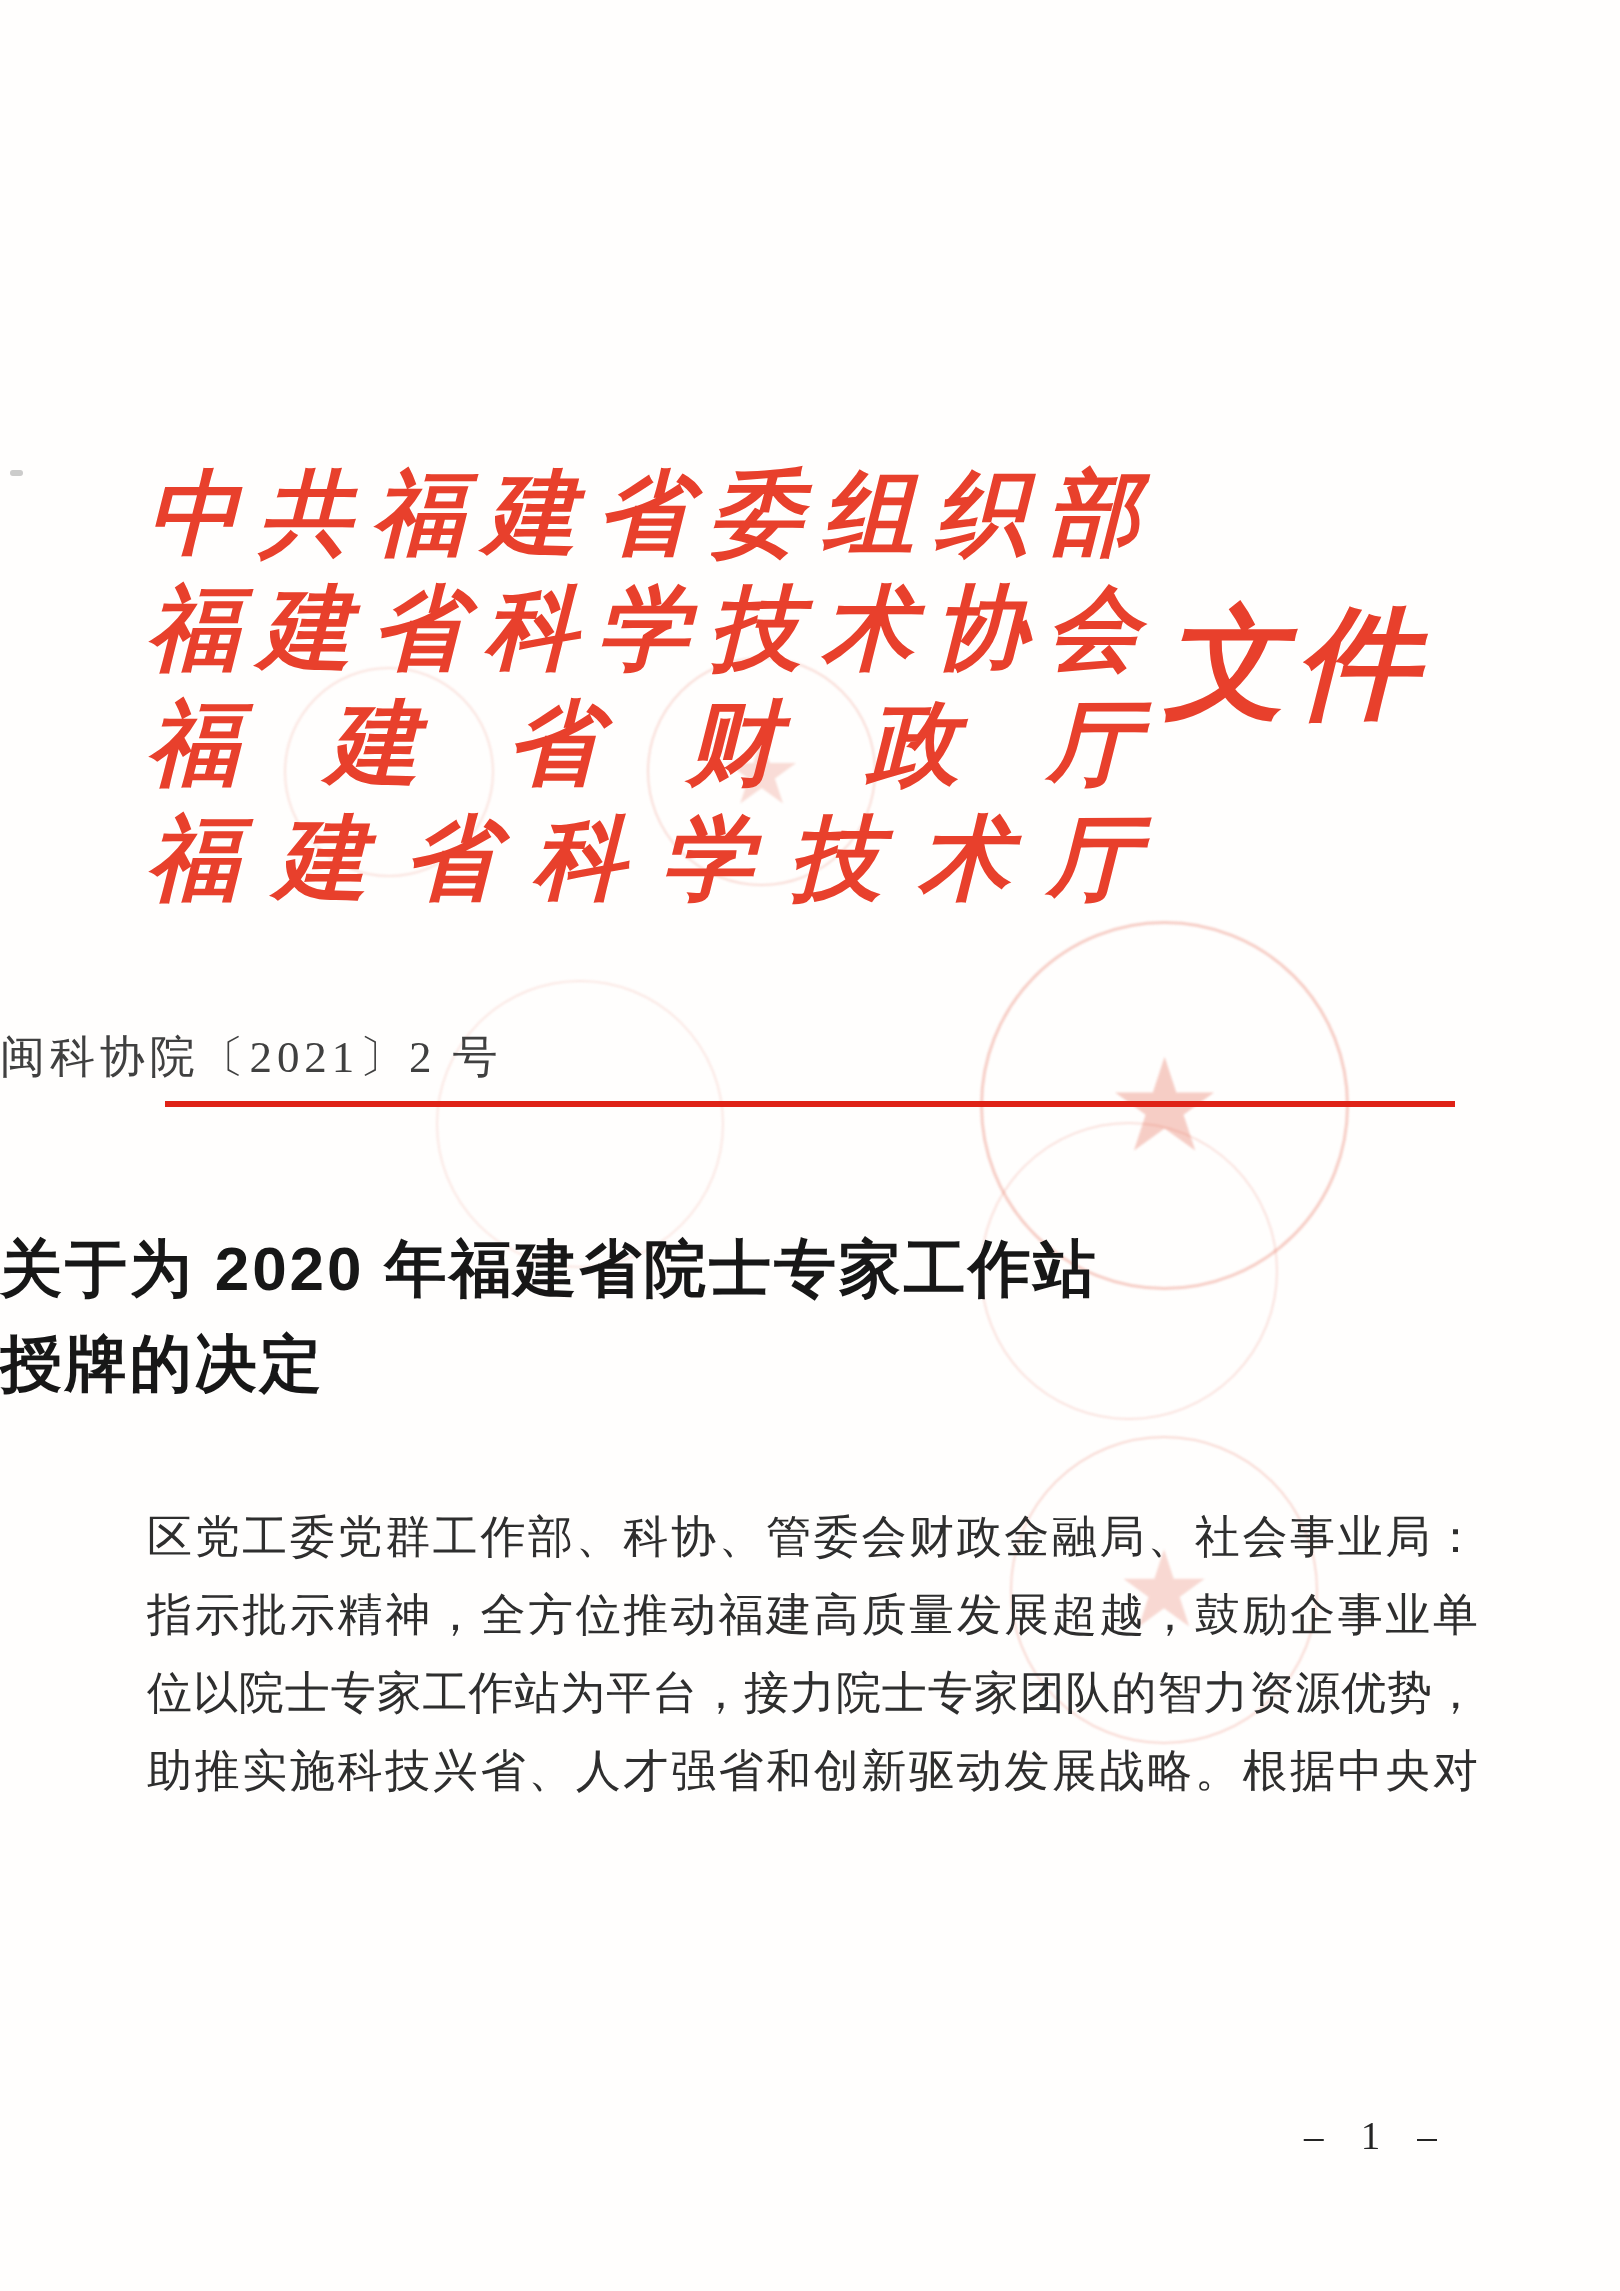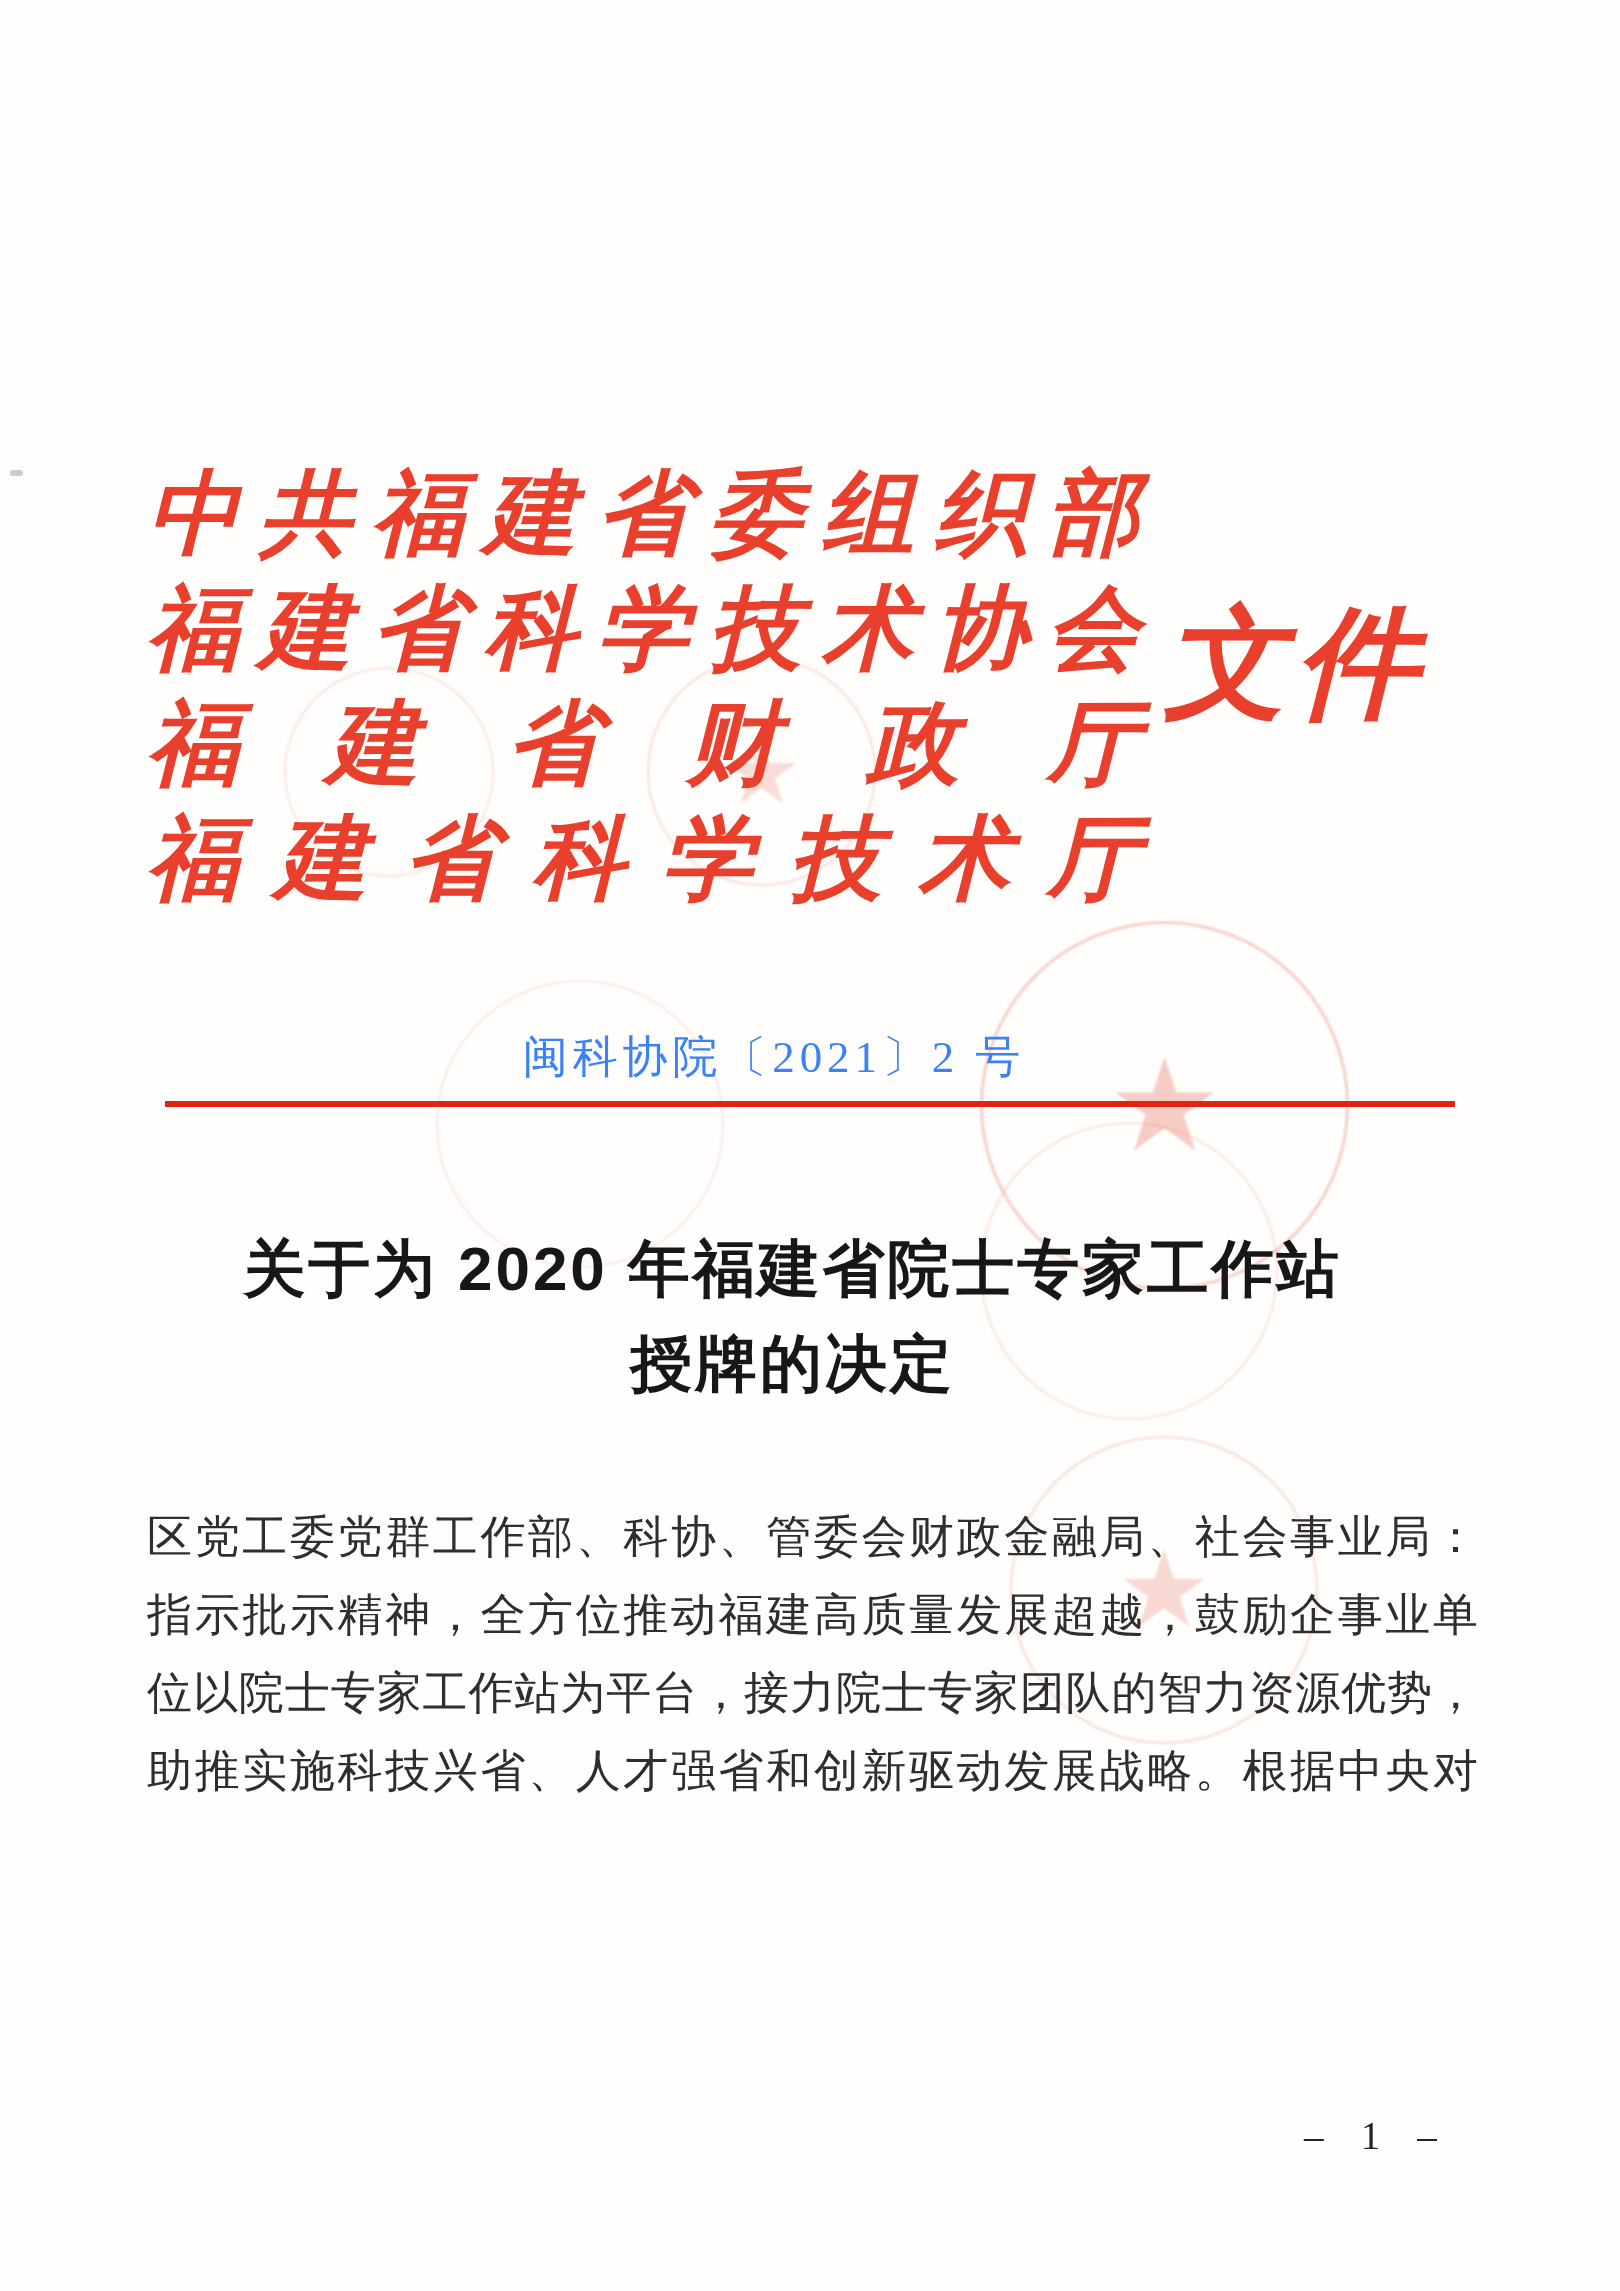--- a/index.html
+++ b/index.html
@@ -48,44 +48,43 @@
     white-space: nowrap;
     font-style: italic;
   }
 
   
   .doc-number {
     position: absolute;
     left: 0;
     top: 1027px;
     width: 1548px;
-    text-align: center;
     font-size: 45px;
     letter-spacing: 4.9px;
-    color: #3b82f6;
+    color: #404040;
     font-family: "Liberation Serif", "DejaVu Serif", serif;
   }
 
   
   .red-divider {
     position: absolute;
     left: 165px;
     top: 1101px;
     width: 1290px;
     height: 5.9px;
     background: #df2317;
   }
 
   
   .title-block {
     position: absolute;
     left: 0;
     top: 1221px;
     width: 1585px;
-    text-align: center;
+    text-align: left;
     font-family: "Liberation Sans", "DejaVu Sans", sans-serif;
     font-weight: bold;
     color: #171717;
   }
   .title-line {
     font-size: 62px;
     line-height: 95px;
     letter-spacing: 2.9px;
   }
 

